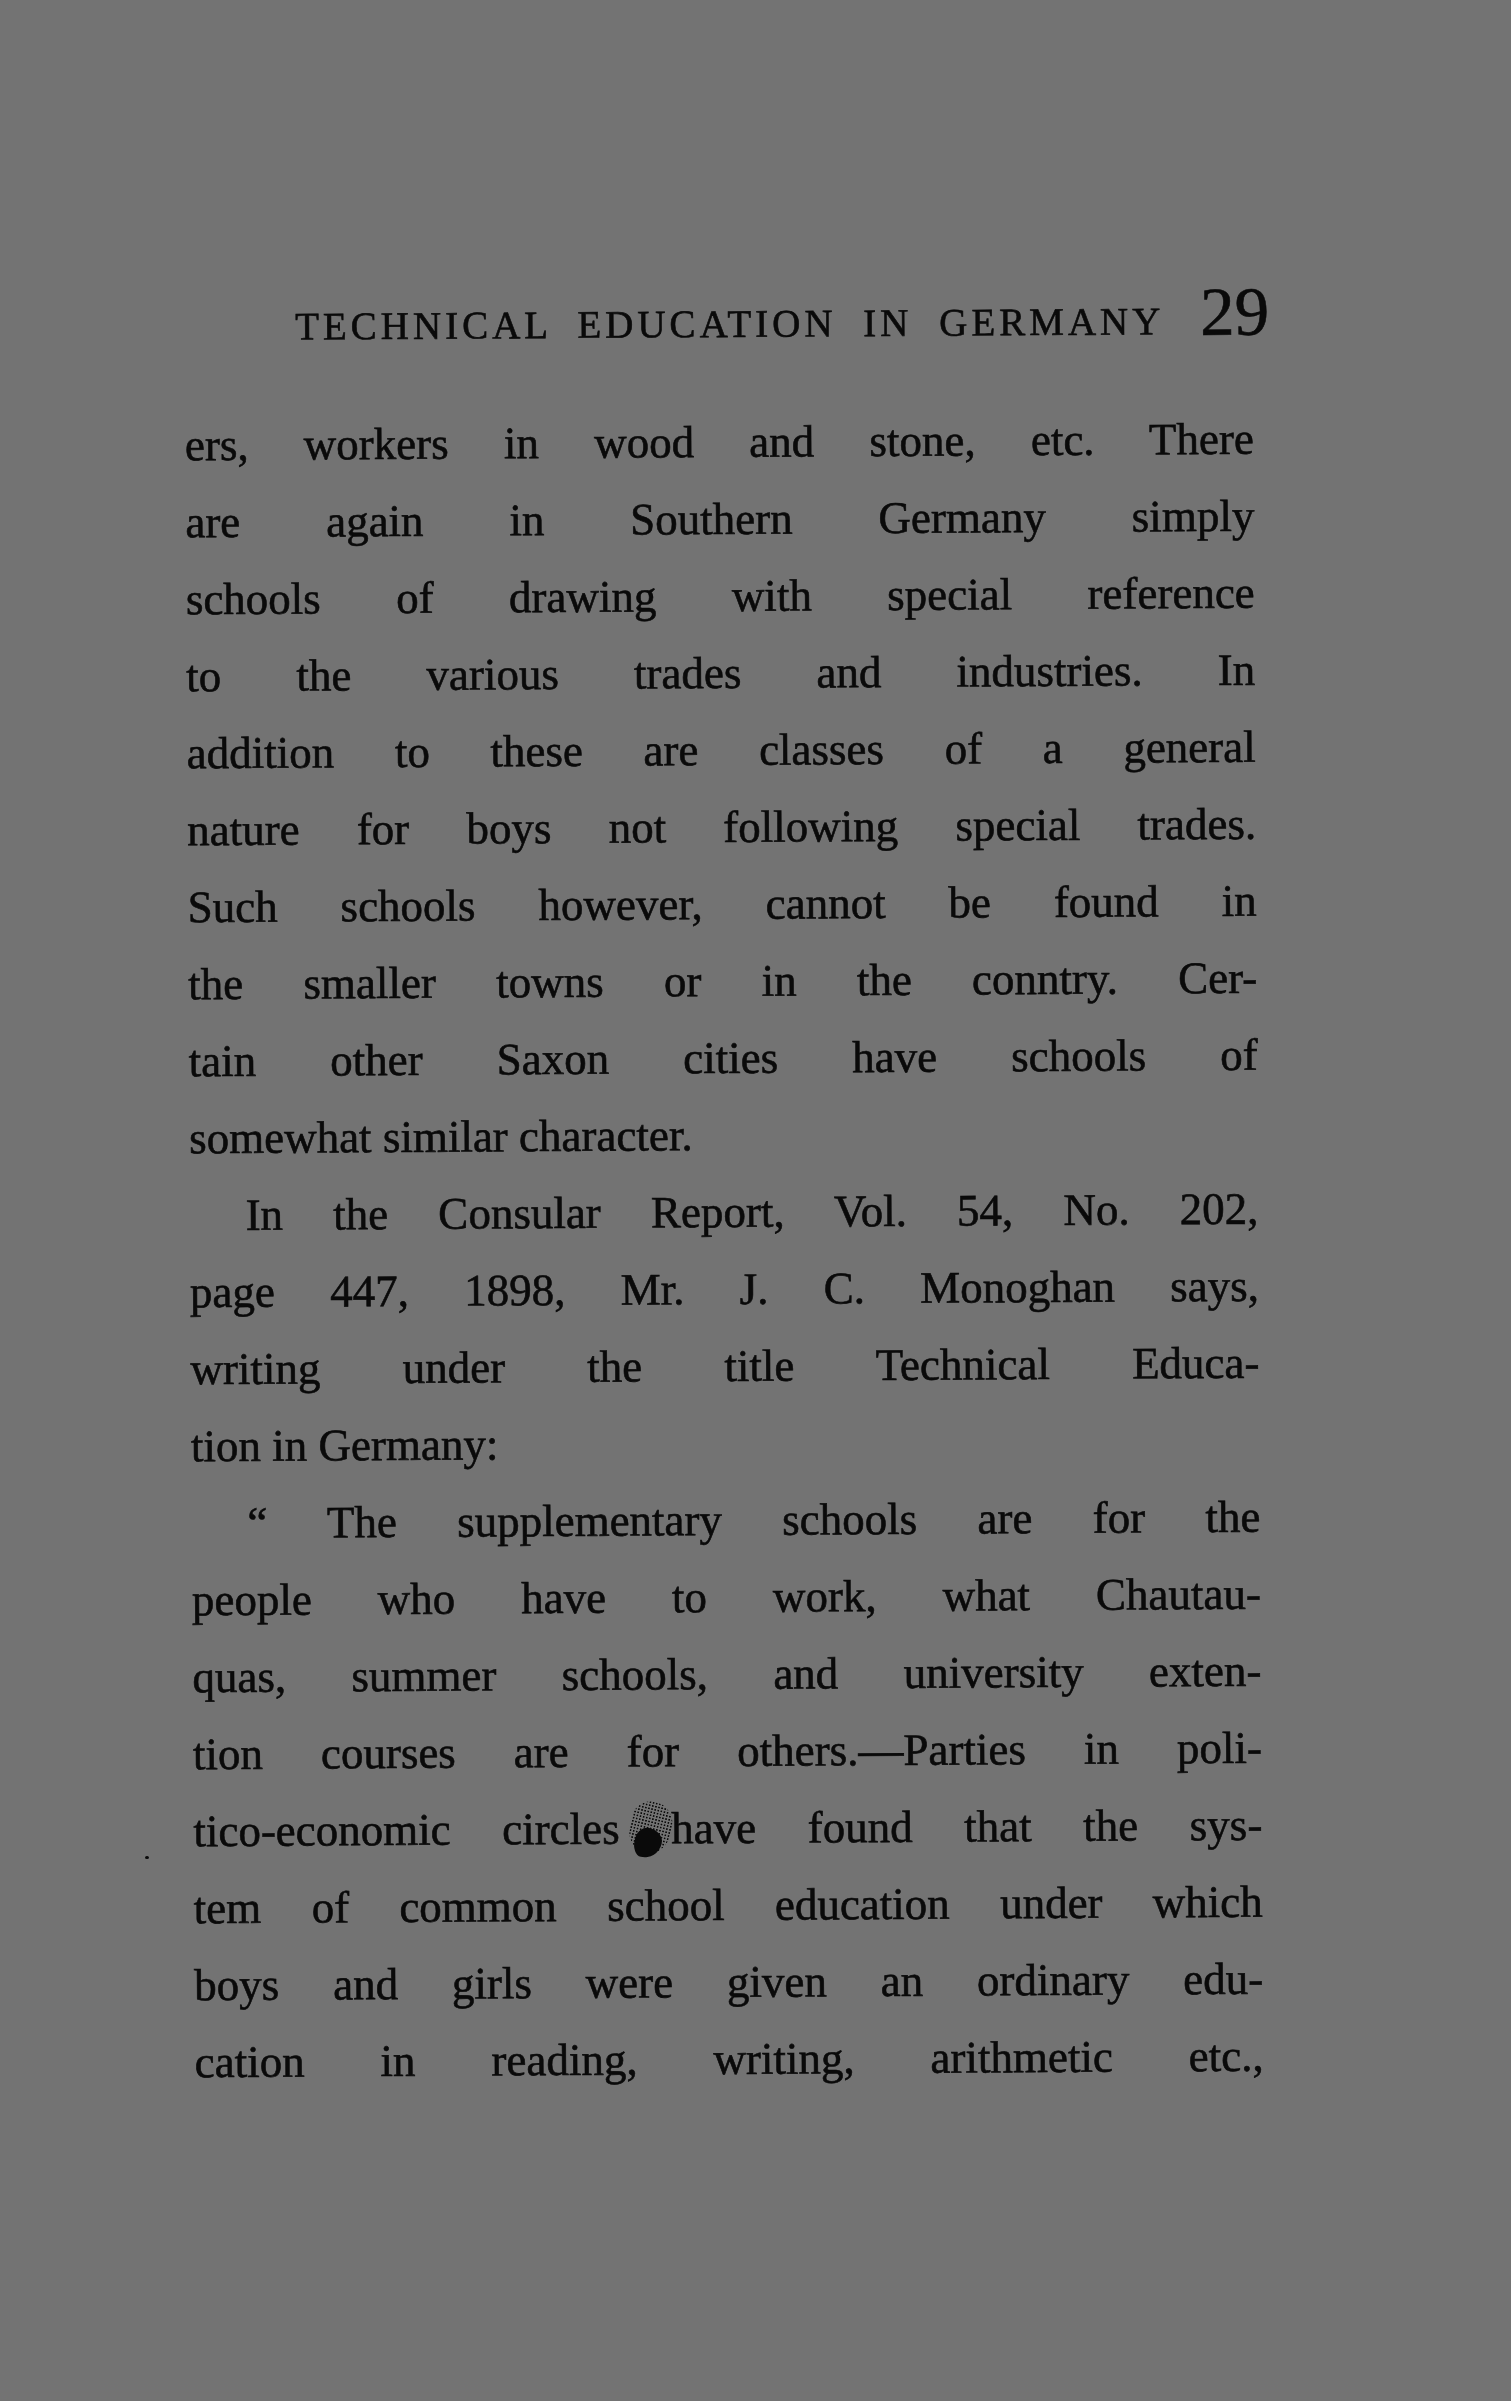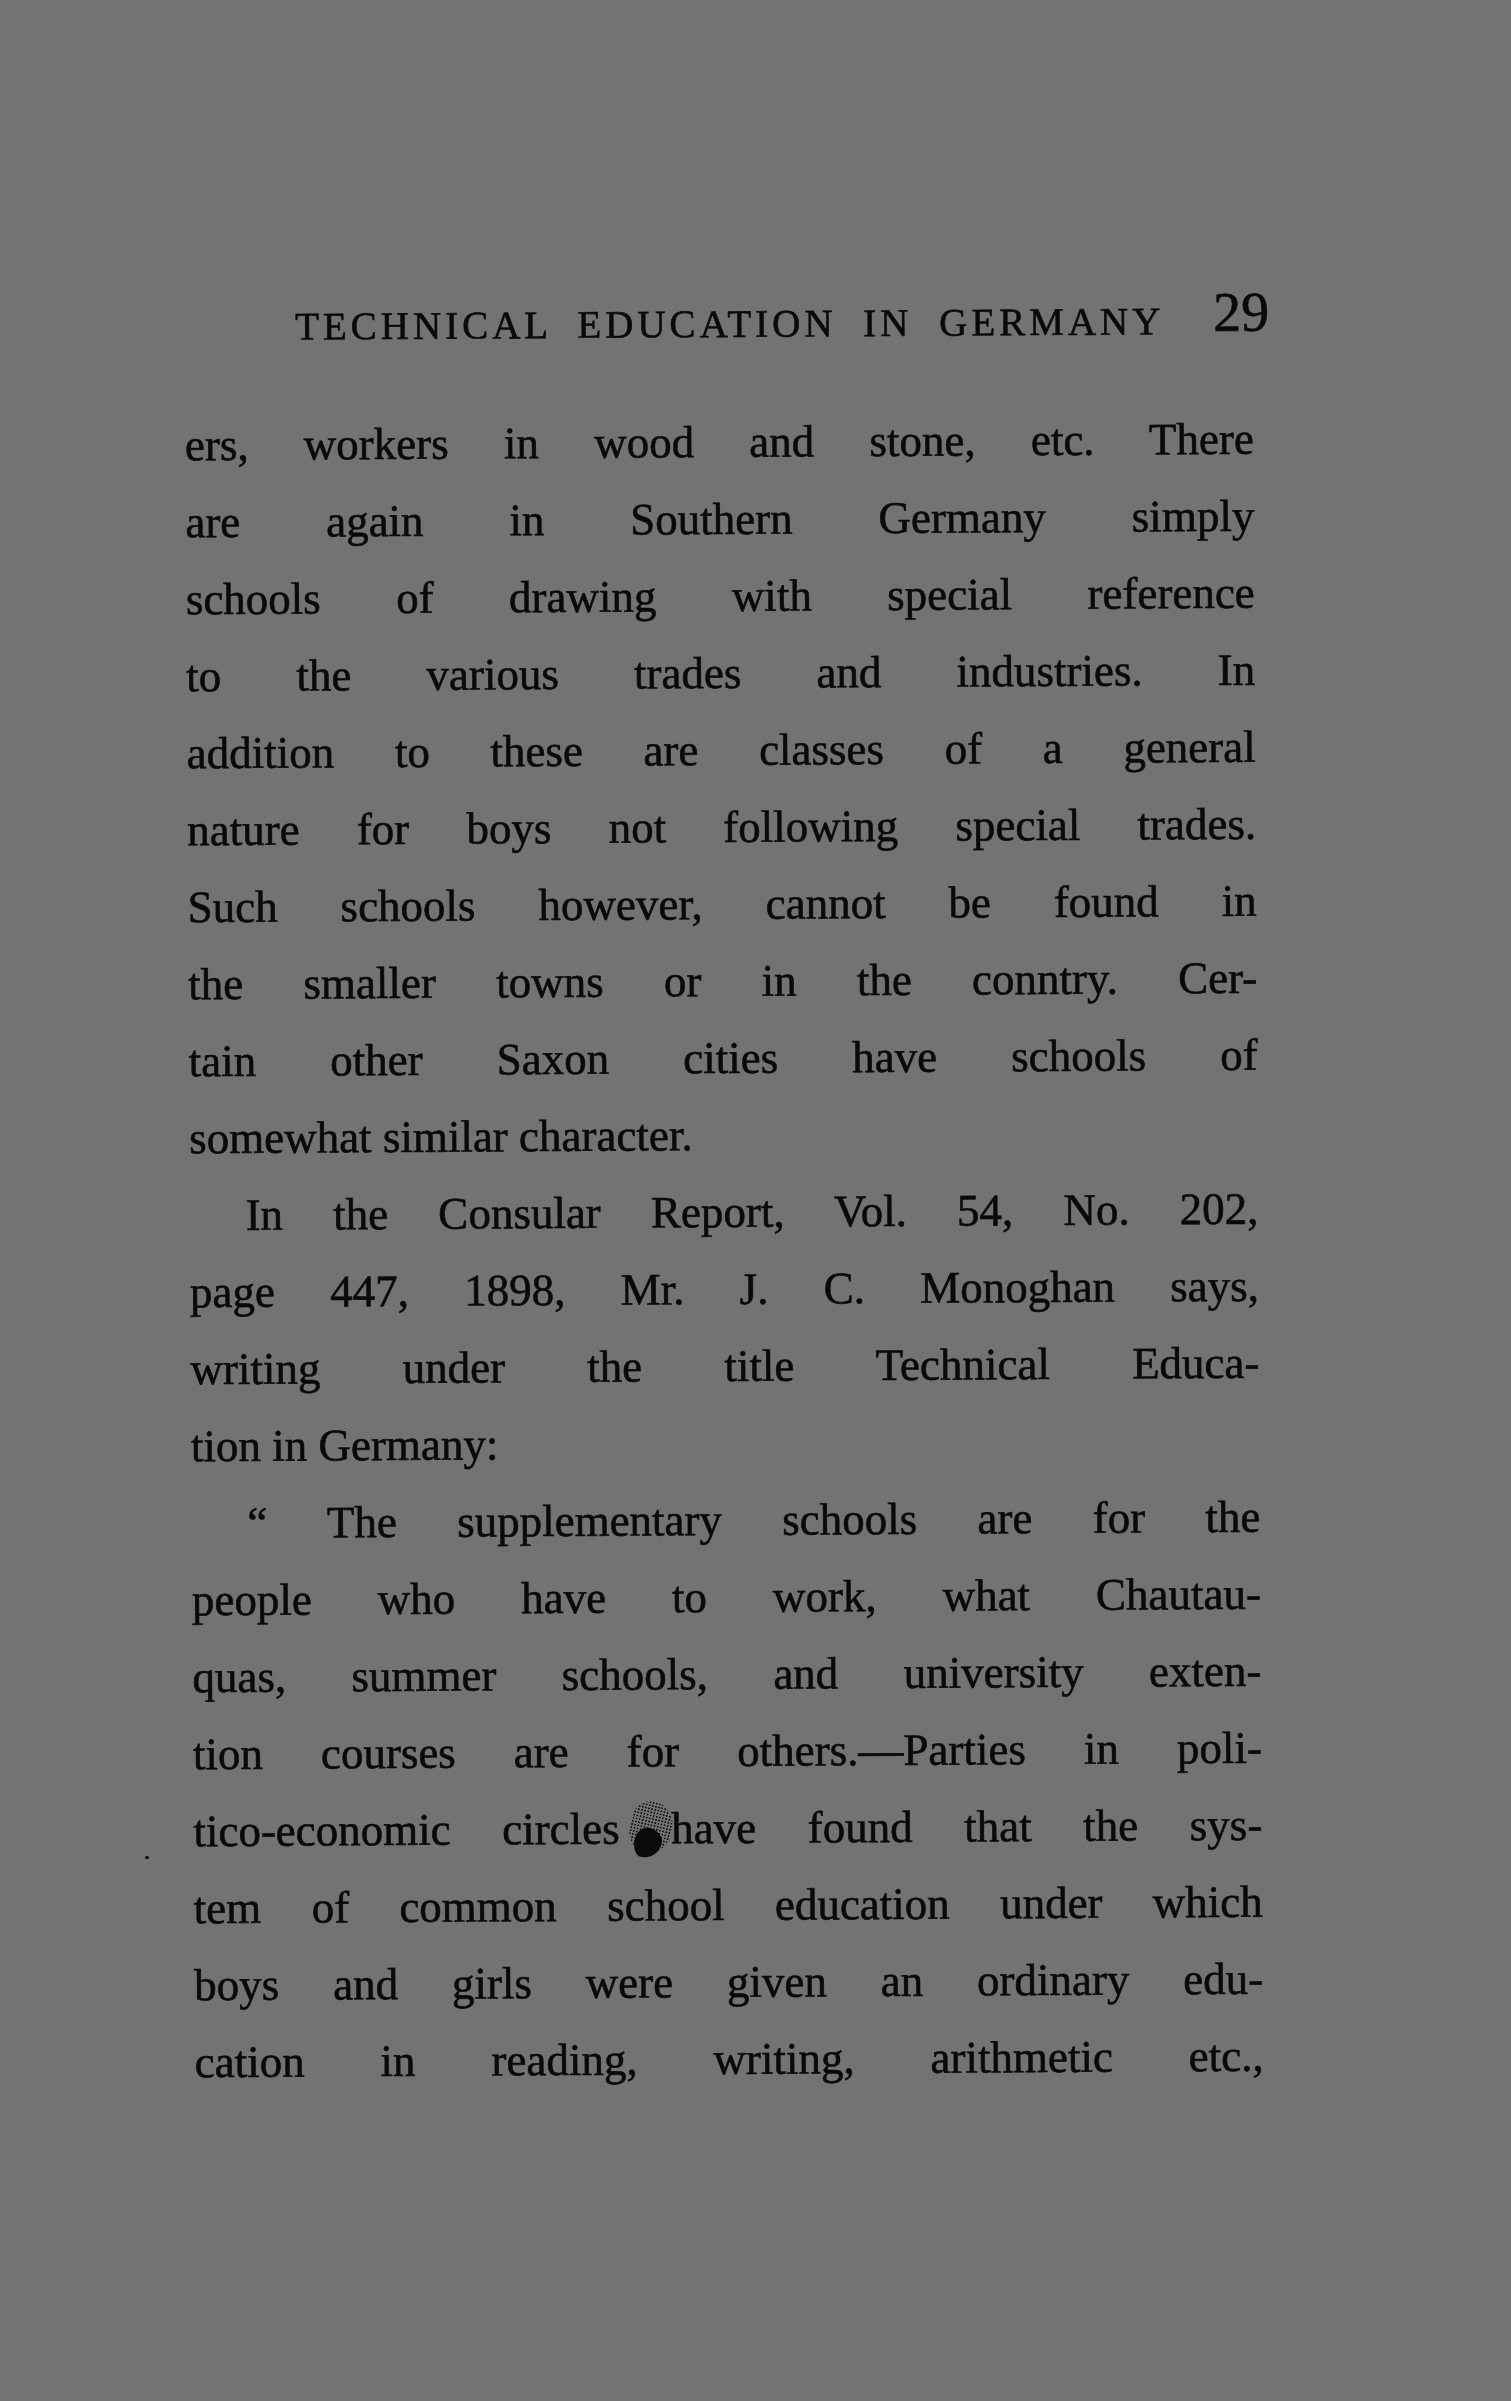--- a/index.html
+++ b/index.html
@@ -23,21 +23,21 @@
   }
   .running-title{
     position:absolute;left:111px;top:305px;
     font-size:39px;line-height:37px;
     letter-spacing:4px;word-spacing:13px;
     -webkit-text-stroke:0.6px #0a0a0a;
     white-space:nowrap;
   }
   .page-number{
     position:absolute;right:-16px;top:289px;
-    font-size:56px;line-height:53px;
+    font-size:69px;line-height:53px;
     -webkit-text-stroke:0.6px #0a0a0a;
   }
   .body-block{
     position:absolute;left:0;top:404px;width:1069px;
   }
   .line{
     box-sizing:border-box;
     width:100%;
     height:77px;line-height:77px;
     font-size:45px;

